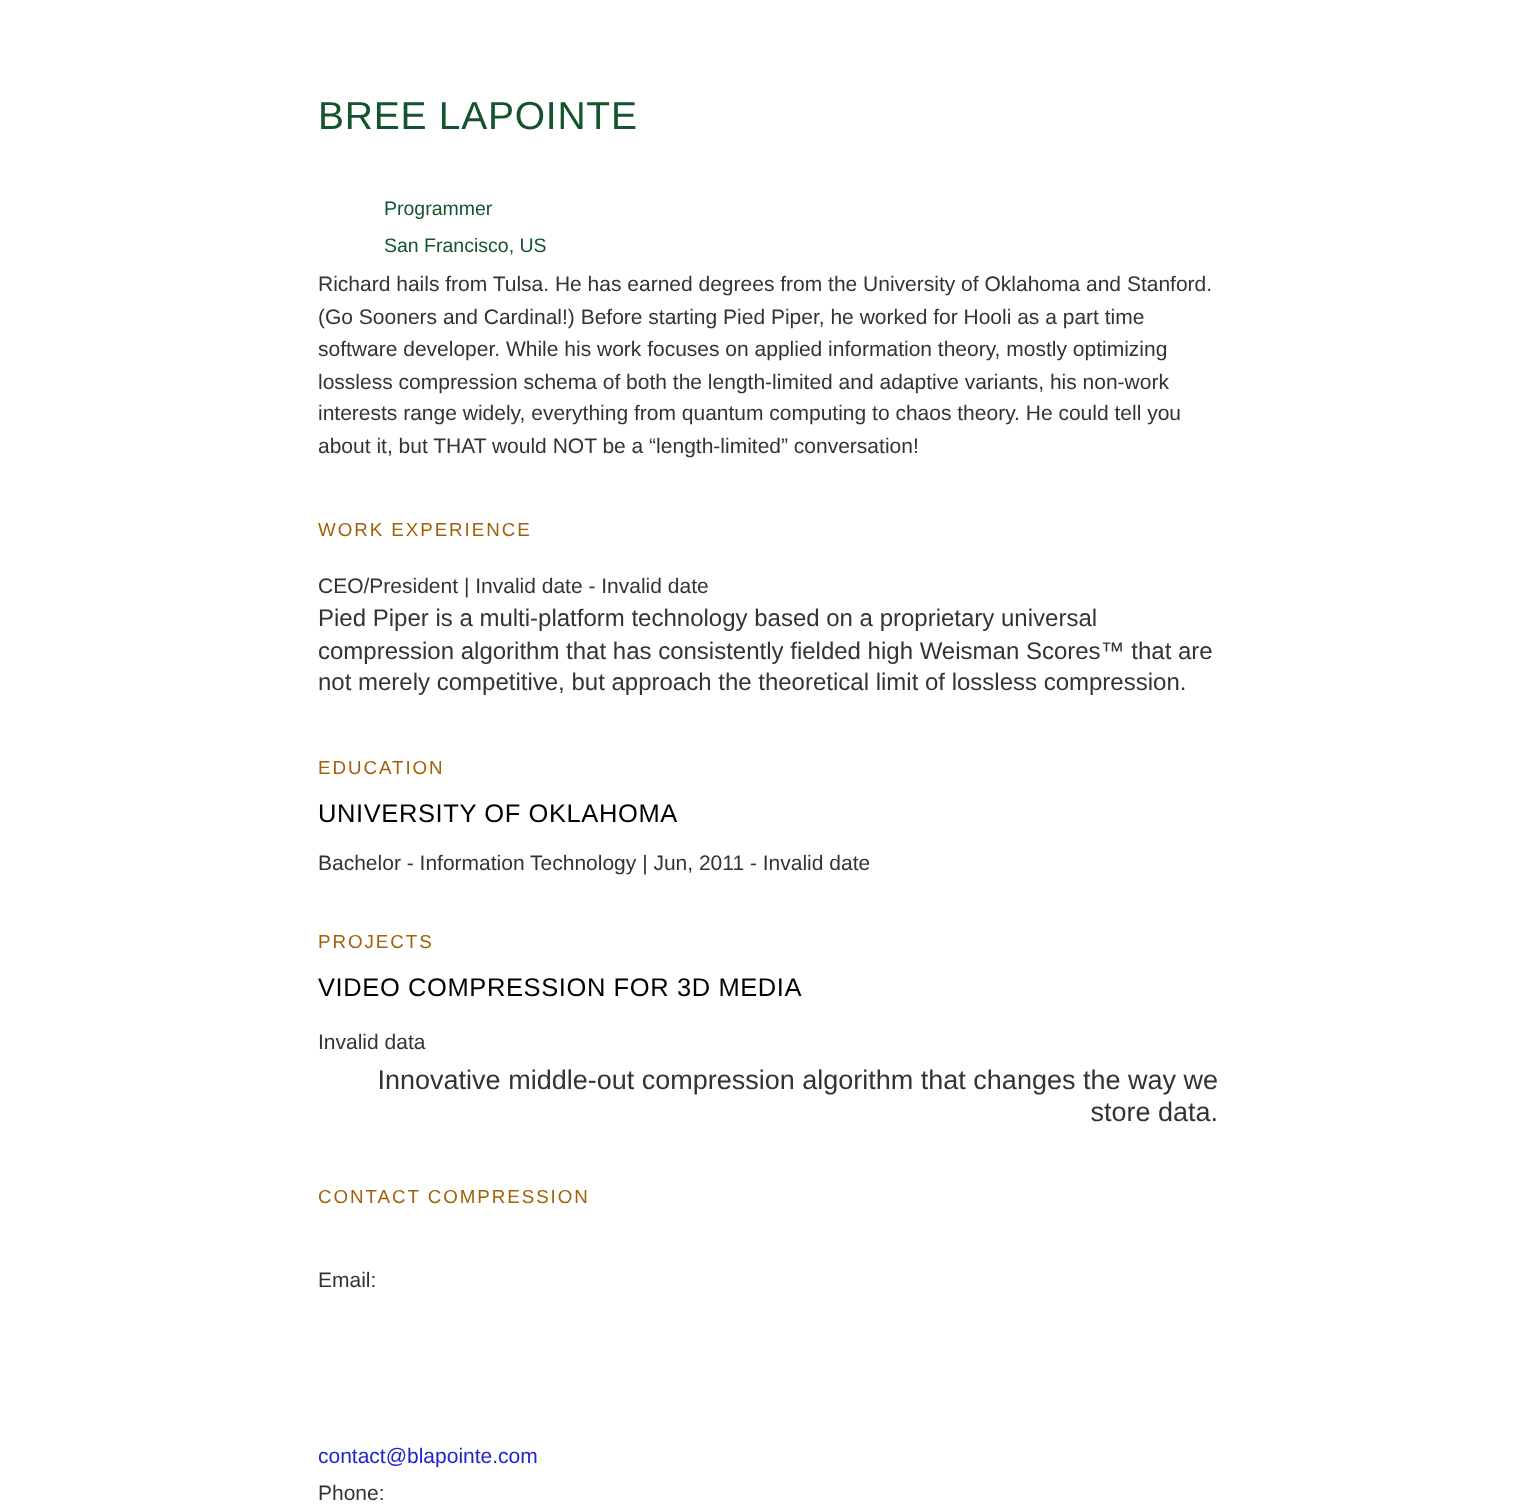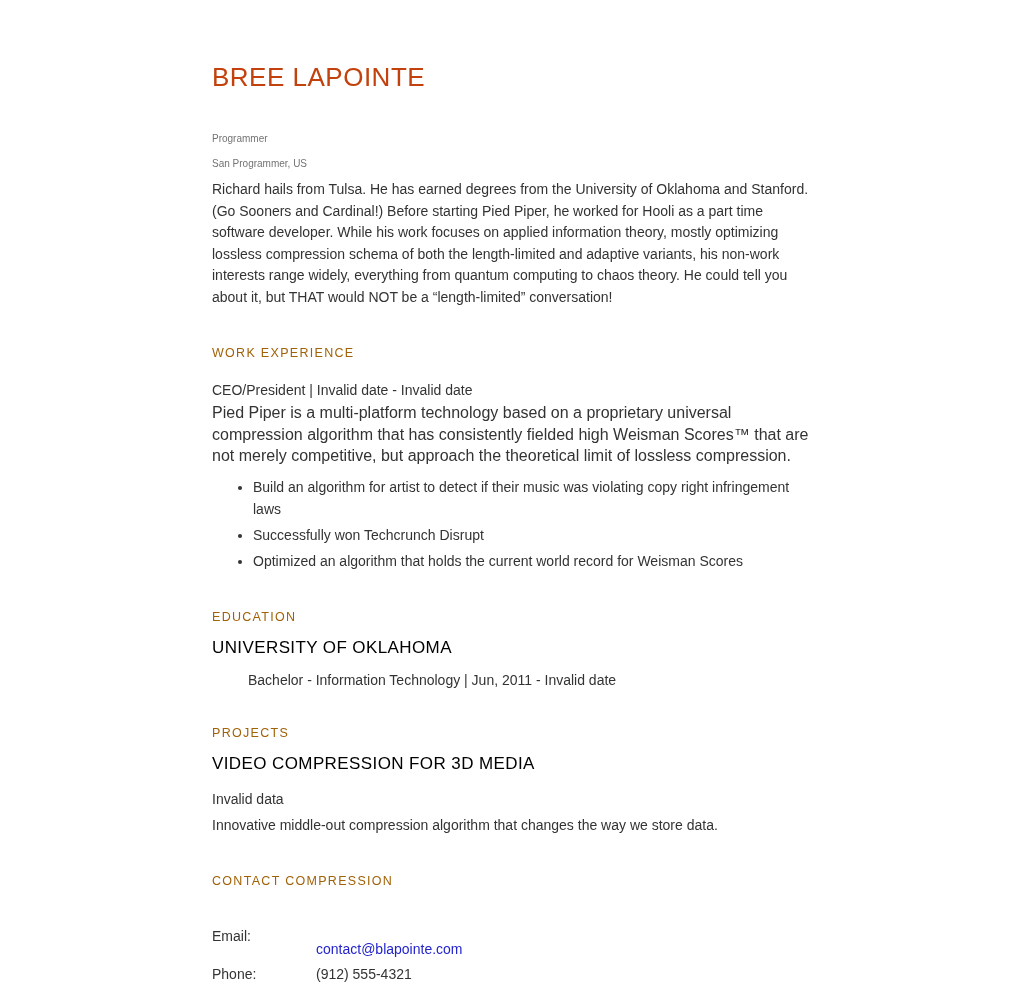--- a/index.html
+++ b/index.html
@@ -12,27 +12,28 @@
   }
   .page {
     width: 600px;
     margin: 0 auto;
     padding: 62px 0 70px 0;
   }
   .resume-name {
     font-size: 26px;
     font-weight: 400;
     letter-spacing: 0.5px;
-    color: #c2410c;
+    color: #14532d;
     margin: 0 0 33px 0;
   }
   .role-line, .location-line {
-    font-size: 10px;
+    font-size: 13px;
     line-height: 25px;
-    color: #737373;
+    color: #14532d;
+    margin-left: 44px;
   }
   .summary {
     font-size: 14px;
     line-height: 21.5px;
     margin: 3px 0 0 0;
   }
   .section-heading {
     font-size: 12.5px;
     font-weight: 400;
     letter-spacing: 1.3px;
@@ -61,68 +62,64 @@
   .sub-heading {
     font-size: 17px;
     font-weight: 400;
     letter-spacing: 0.4px;
     color: #000000;
     margin: 14px 0 0 0;
   }
   .degree-line {
     font-size: 14px;
     margin-top: 14px;
-    margin-left: 36px;
   }
   .project-date {
     font-size: 14px;
     margin-top: 17px;
   }
   .project-description {
-    font-size: 14px;
+    font-size: 18px;
     line-height: 21.5px;
     margin: 8px 0 0 0;
+    text-align: right;
   }
   .contact-block {
     margin-top: 36px;
   }
   .contact-row {
     display: flex;
     font-size: 14px;
     line-height: 25px;
+    flex-direction: column;
   }
   .contact-label {
     width: 104px;
     flex: 0 0 104px;
   }
   .contact-link {
     color: #2323cc;
     text-decoration: none;
     margin-top: 13px;
   }
 </style>
 </head>
 <body>
 
 <div class="page">
 
   <h1 class="resume-name">BREE LAPOINTE</h1>
 
   <div class="role-line">Programmer</div>
-  <div class="location-line">San Programmer, US</div>
+  <div class="location-line">San Francisco, US</div>
   <p class="summary">Richard hails from Tulsa. He has earned degrees from the University of Oklahoma and Stanford. (Go Sooners and Cardinal!) Before starting Pied Piper, he worked for Hooli as a part time software developer. While his work focuses on applied information theory, mostly optimizing lossless compression schema of both the length-limited and adaptive variants, his non-work interests range widely, everything from quantum computing to chaos theory. He could tell you about it, but THAT would NOT be a “length-limited” conversation!</p>
 
   <h2 class="section-heading">WORK EXPERIENCE</h2>
   <div class="job-title-line">CEO/President | Invalid date - Invalid date</div>
   <p class="job-description">Pied Piper is a multi-platform technology based on a proprietary universal compression algorithm that has consistently fielded high Weisman Scores™ that are not merely competitive, but approach the theoretical limit of lossless compression.</p>
-  <ul class="achievement-list">
-    <li>Build an algorithm for artist to detect if their music was violating copy right infringement laws</li>
-    <li>Successfully won Techcrunch Disrupt</li>
-    <li>Optimized an algorithm that holds the current world record for Weisman Scores</li>
-  </ul>
 
   <h2 class="section-heading">EDUCATION</h2>
   <h3 class="sub-heading">UNIVERSITY OF OKLAHOMA</h3>
   <div class="degree-line">Bachelor - Information Technology | Jun, 2011 - Invalid date</div>
 
   <h2 class="section-heading">PROJECTS</h2>
   <h3 class="sub-heading">VIDEO COMPRESSION FOR 3D MEDIA</h3>
   <div class="project-date">Invalid data</div>
   <p class="project-description">Innovative middle-out compression algorithm that changes the way we store data.</p>
 

